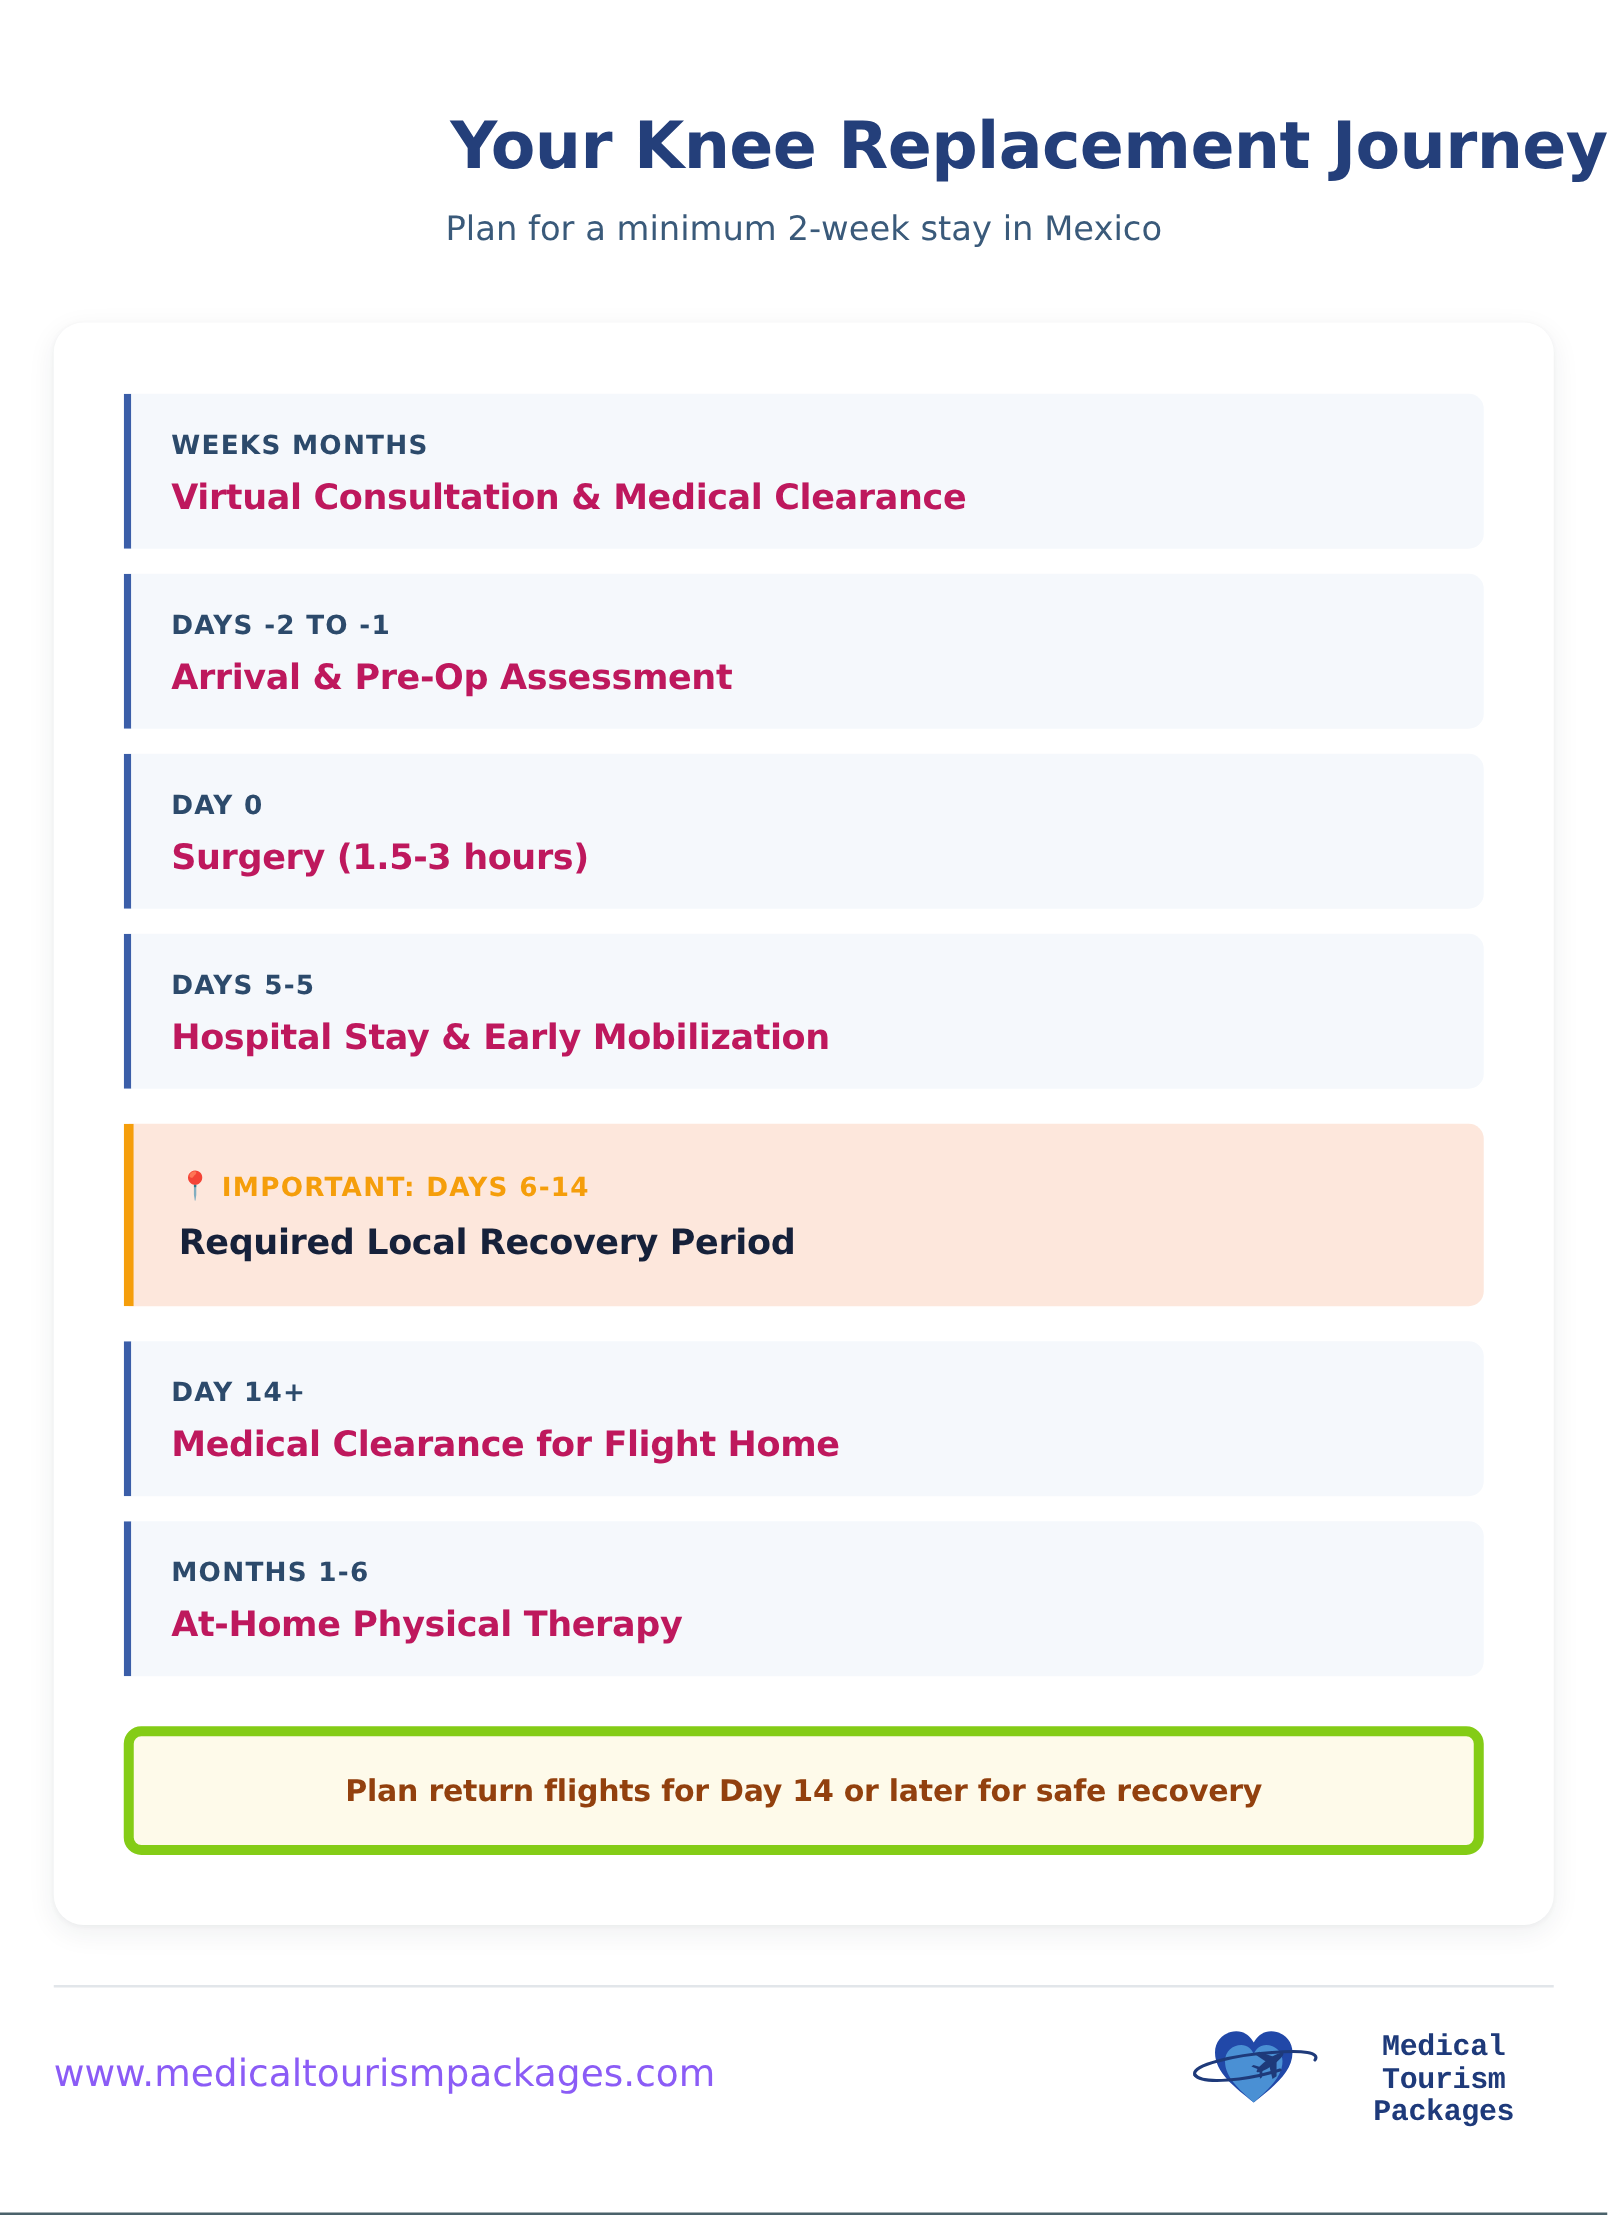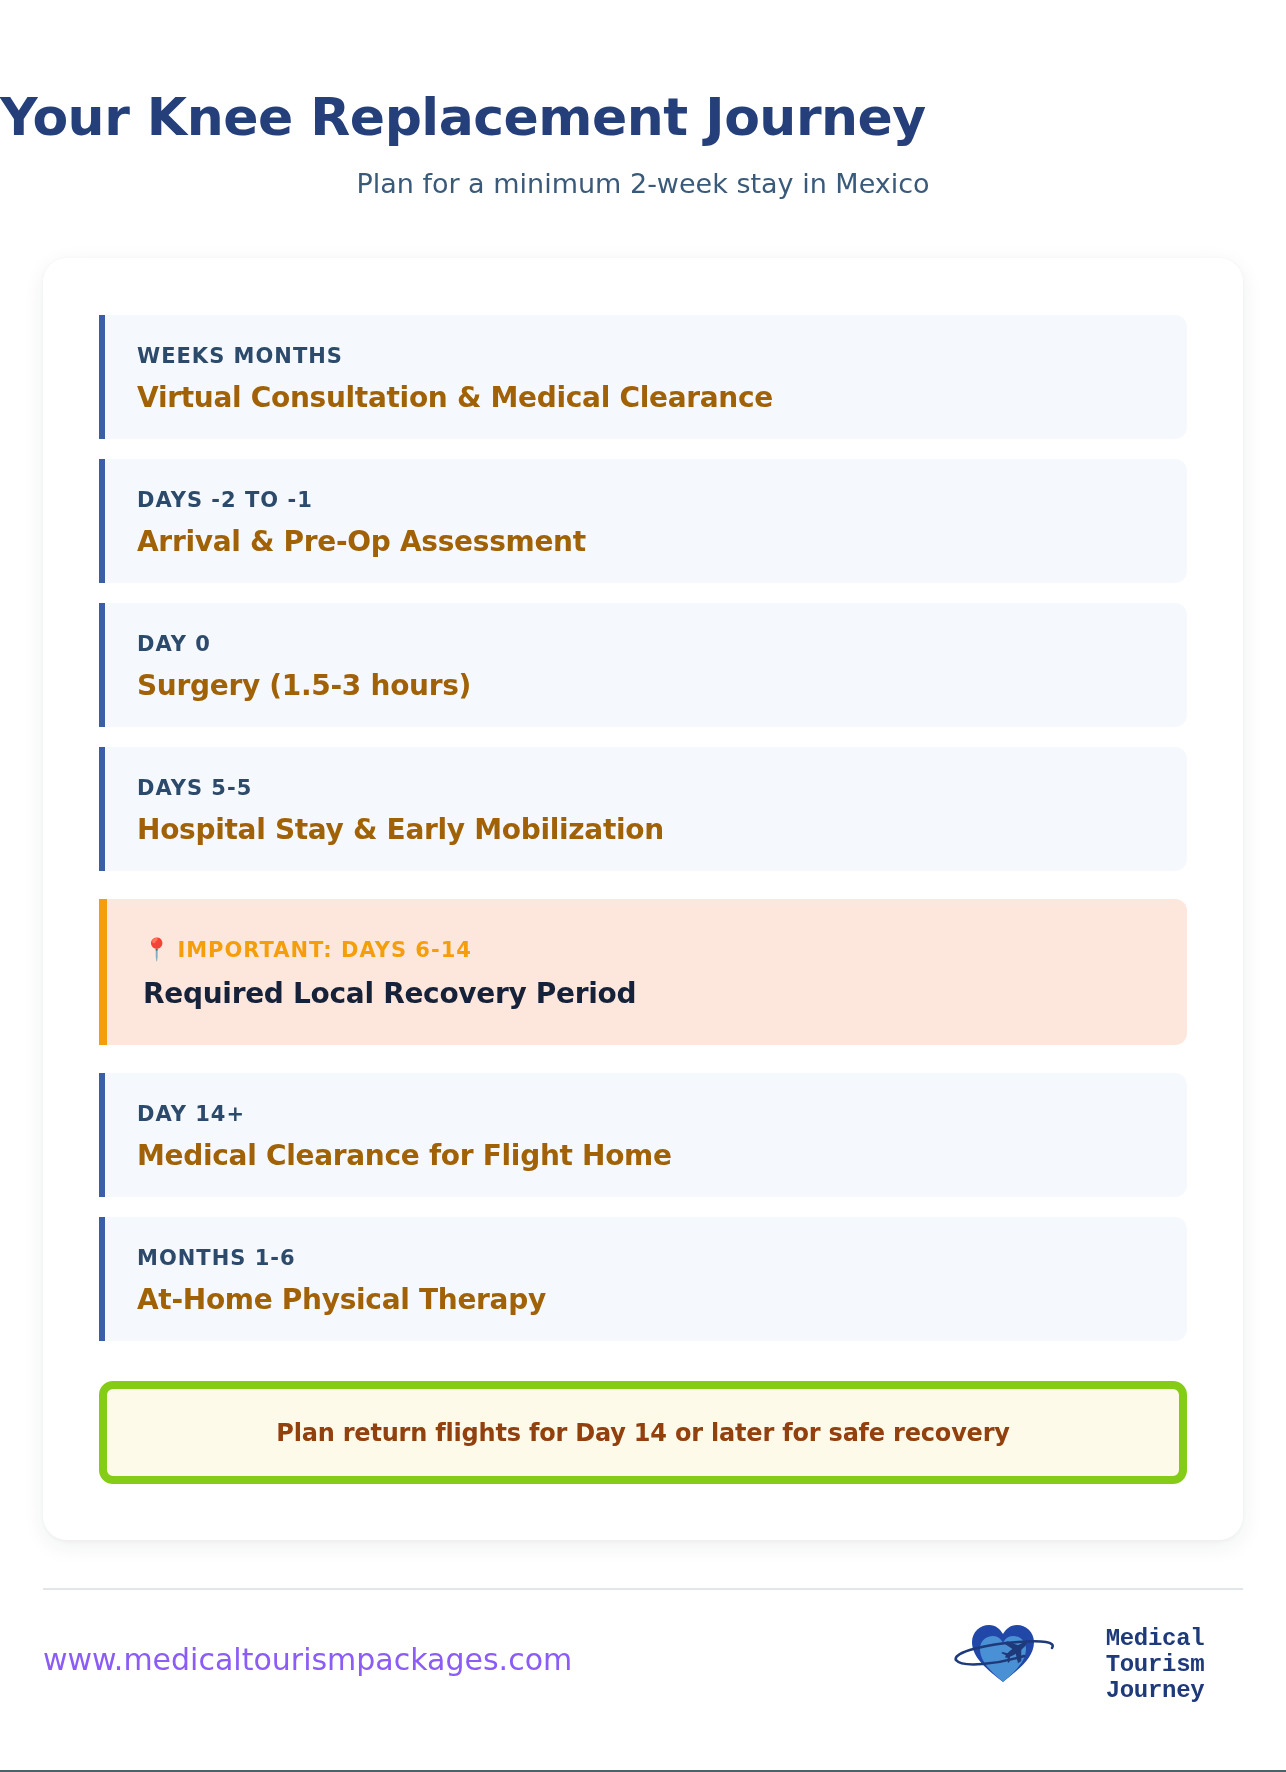--- a/index.html
+++ b/index.html
@@ -1,21 +1,21 @@
 <!DOCTYPE html>
 <html><head>
   <meta charset="utf-8">
   <style>
     * { box-sizing: border-box; margin: 0; padding: 0; }
     html, body { width: 1286px; height: 1772px; background: #ffffff; overflow: hidden; }
     body { font-family: "DejaVu Sans", "Liberation Sans", sans-serif; position: relative; }
 
     .page-title {
       position: absolute; left: 0; top: 82px; width: 1286px;
-      text-align: left; font-size: 52px; font-weight: bold;
+      text-align: right; font-size: 52px; font-weight: bold;
       color: #243f7a; letter-spacing: -0.5px; line-height: 70px;
     }
     .page-subtitle {
       position: absolute; left: 0; top: 166px; width: 1286px;
       text-align: center; font-size: 27px; color: #3a5a7a; line-height: 36px;
     }
 
     .container {
       position: absolute; left: 43px; top: 258px; width: 1200px; height: 1282px;
       background: #ffffff; border-radius: 24px;
@@ -27,21 +27,21 @@
       background: #f5f8fc; border-left: 6px solid #3b5ea8;
       border-radius: 0 12px 12px 0;
     }
     .step .step-label {
       position: absolute; left: 32px; top: 26px;
       font-size: 21px; font-weight: bold; color: #2c4a6b;
       letter-spacing: 1px; line-height: 30px; white-space: nowrap;
     }
     .step .step-title {
       position: absolute; left: 32px; top: 64px;
-      font-size: 28px; font-weight: bold; color: #a16207;
+      font-size: 28px; font-weight: bold; color: #be185d;
       line-height: 38px; white-space: nowrap; letter-spacing: -0.3px;
     }
 
     .step.important {
       height: 146px; background: #fde7dc; border-left: 8px solid #f59e0b;
     }
     .step.important .step-label {
       left: 36px; top: 36px; color: #f59e0b; display: flex; align-items: center; gap: 6px;
     }
     .step.important .pin-icon { font-size: 22px; line-height: 30px; }
@@ -146,17 +146,17 @@
     <g transform="translate(68,30) rotate(-35)" fill="#1e3a7a">
       <ellipse cx="0" cy="0" rx="13" ry="3"></ellipse>
       <path d="M-2 -2 L-6 -12 L-2 -12 L5 -2 Z"></path>
       <path d="M-2 2 L-6 12 L-2 12 L5 2 Z"></path>
       <path d="M-11 -1 L-14 -6 L-12 -6 L-8 -1 Z"></path>
       <path d="M-11 1 L-14 6 L-12 6 L-8 1 Z"></path>
     </g>
   </svg>
   <div class="logo-text">
     <div>Medical Tourism</div>
-    <div>Journey</div>
+    <div>Packages</div>
   </div>
 </div>
 
 <div class="bottom-rule"></div>
 
 </body></html>

